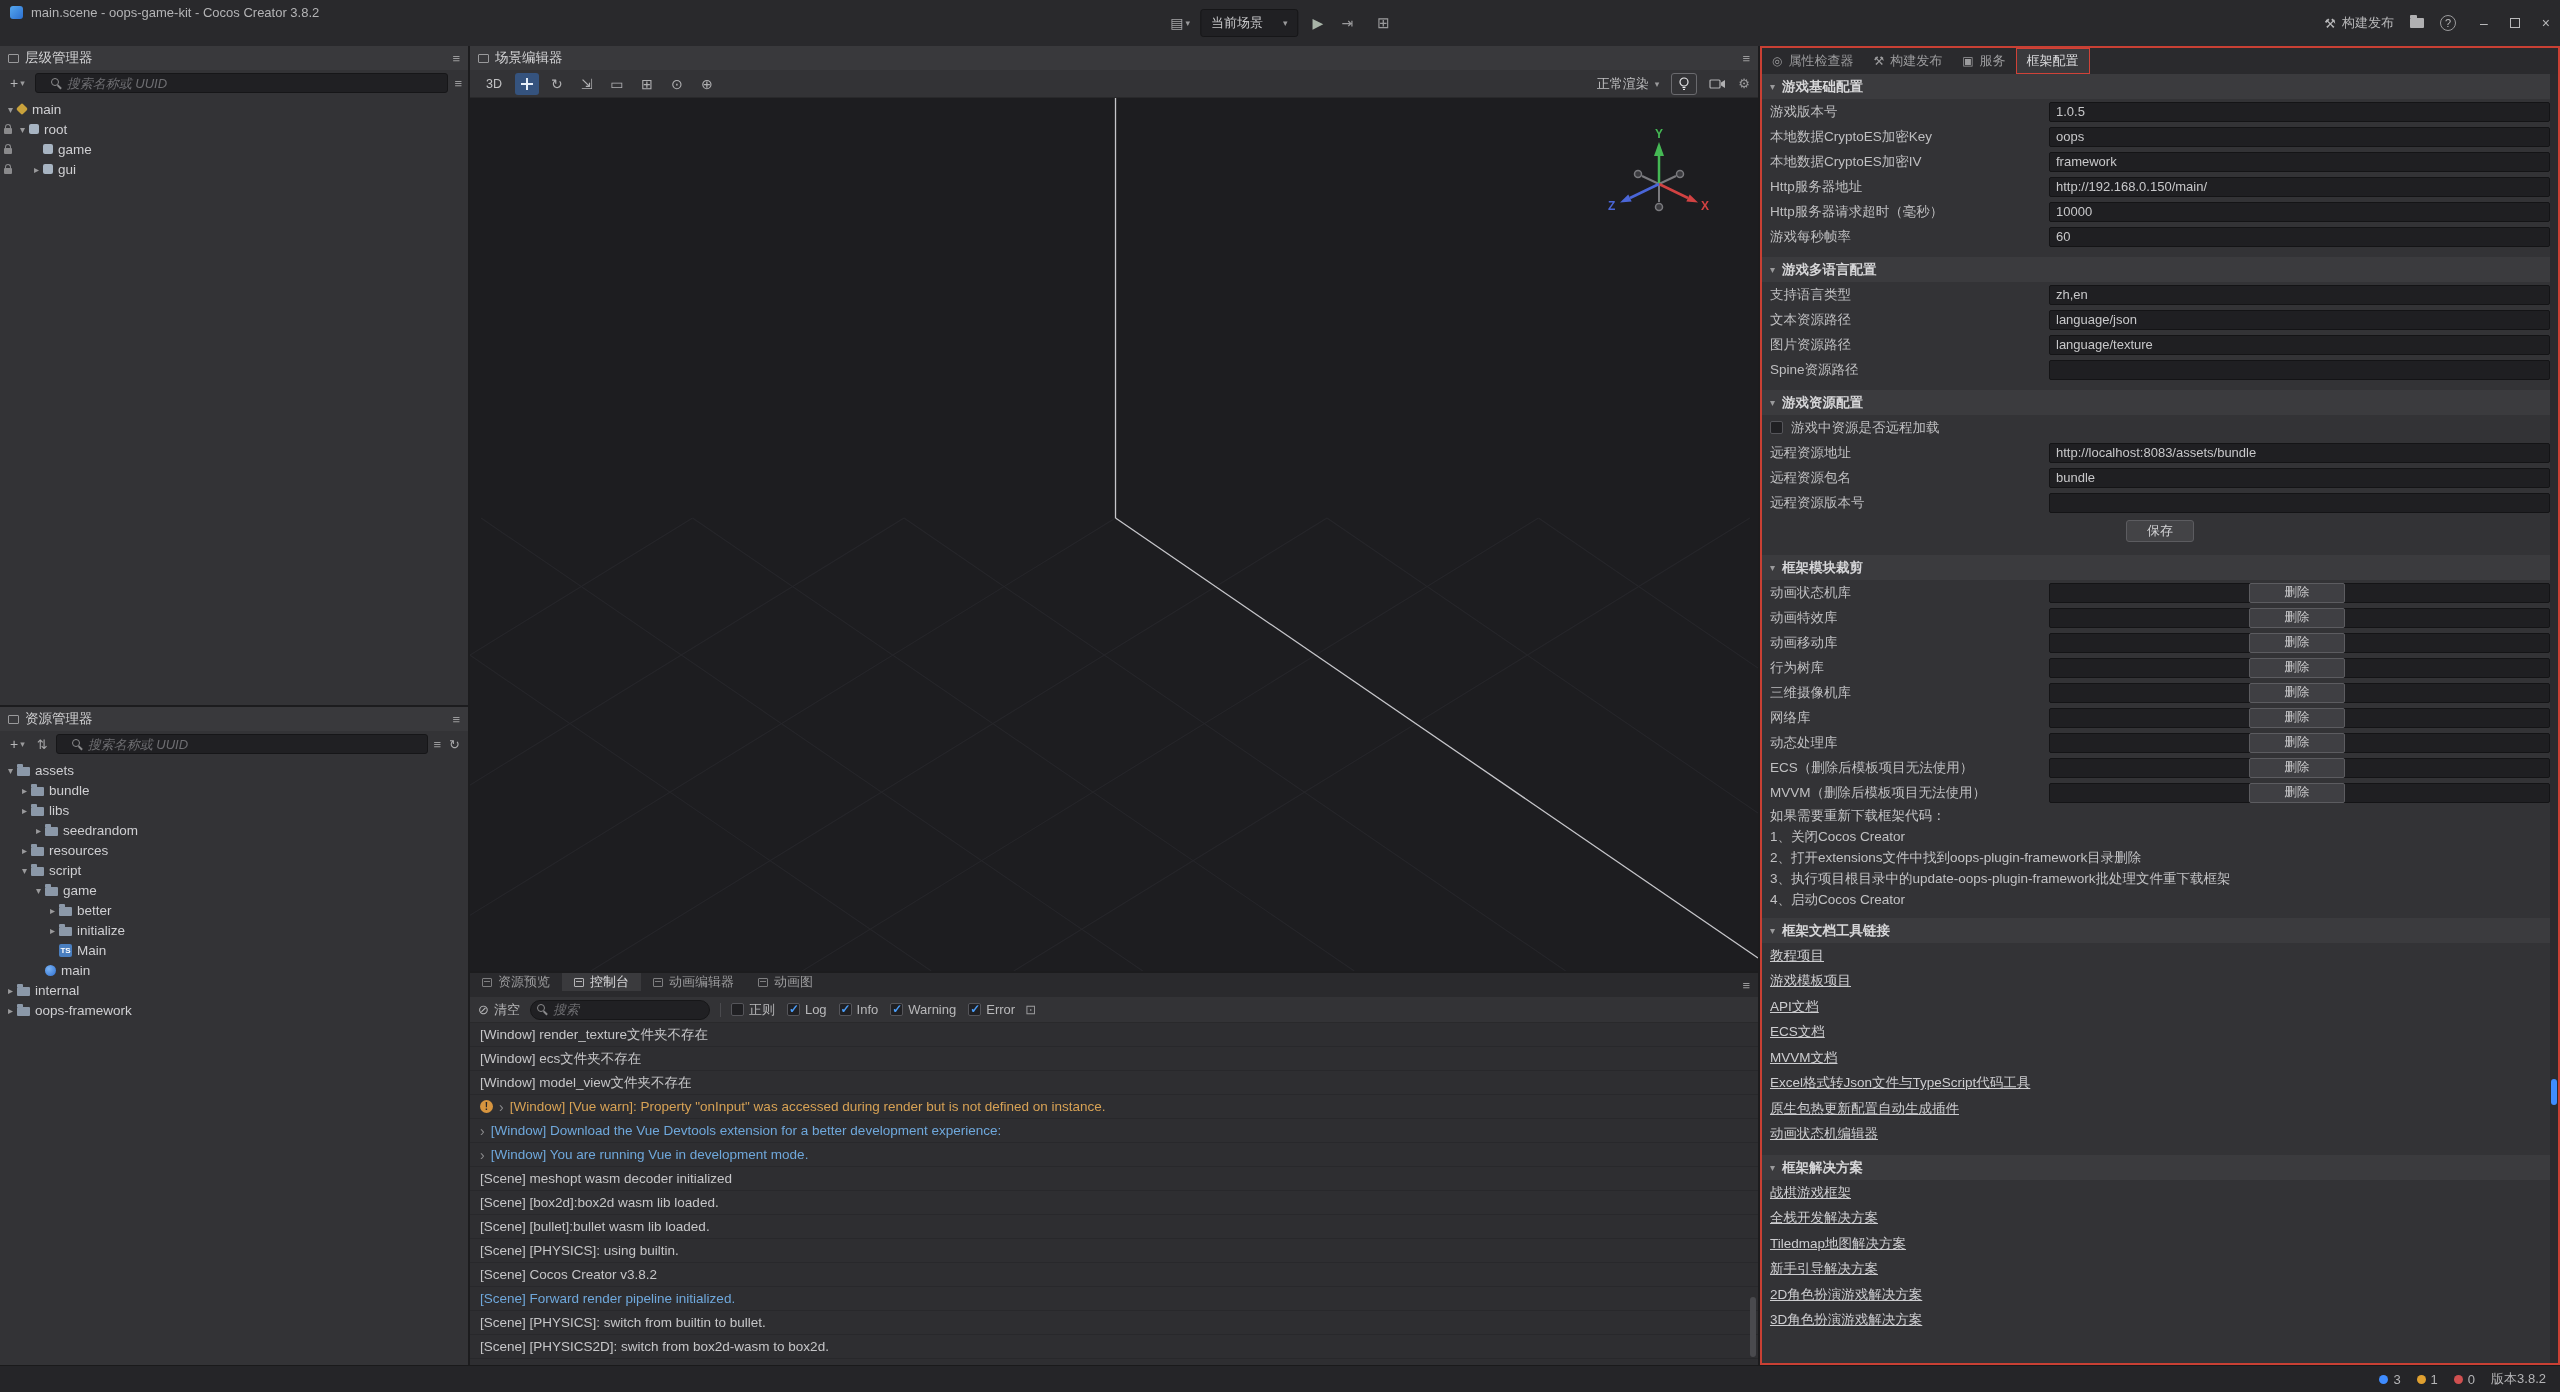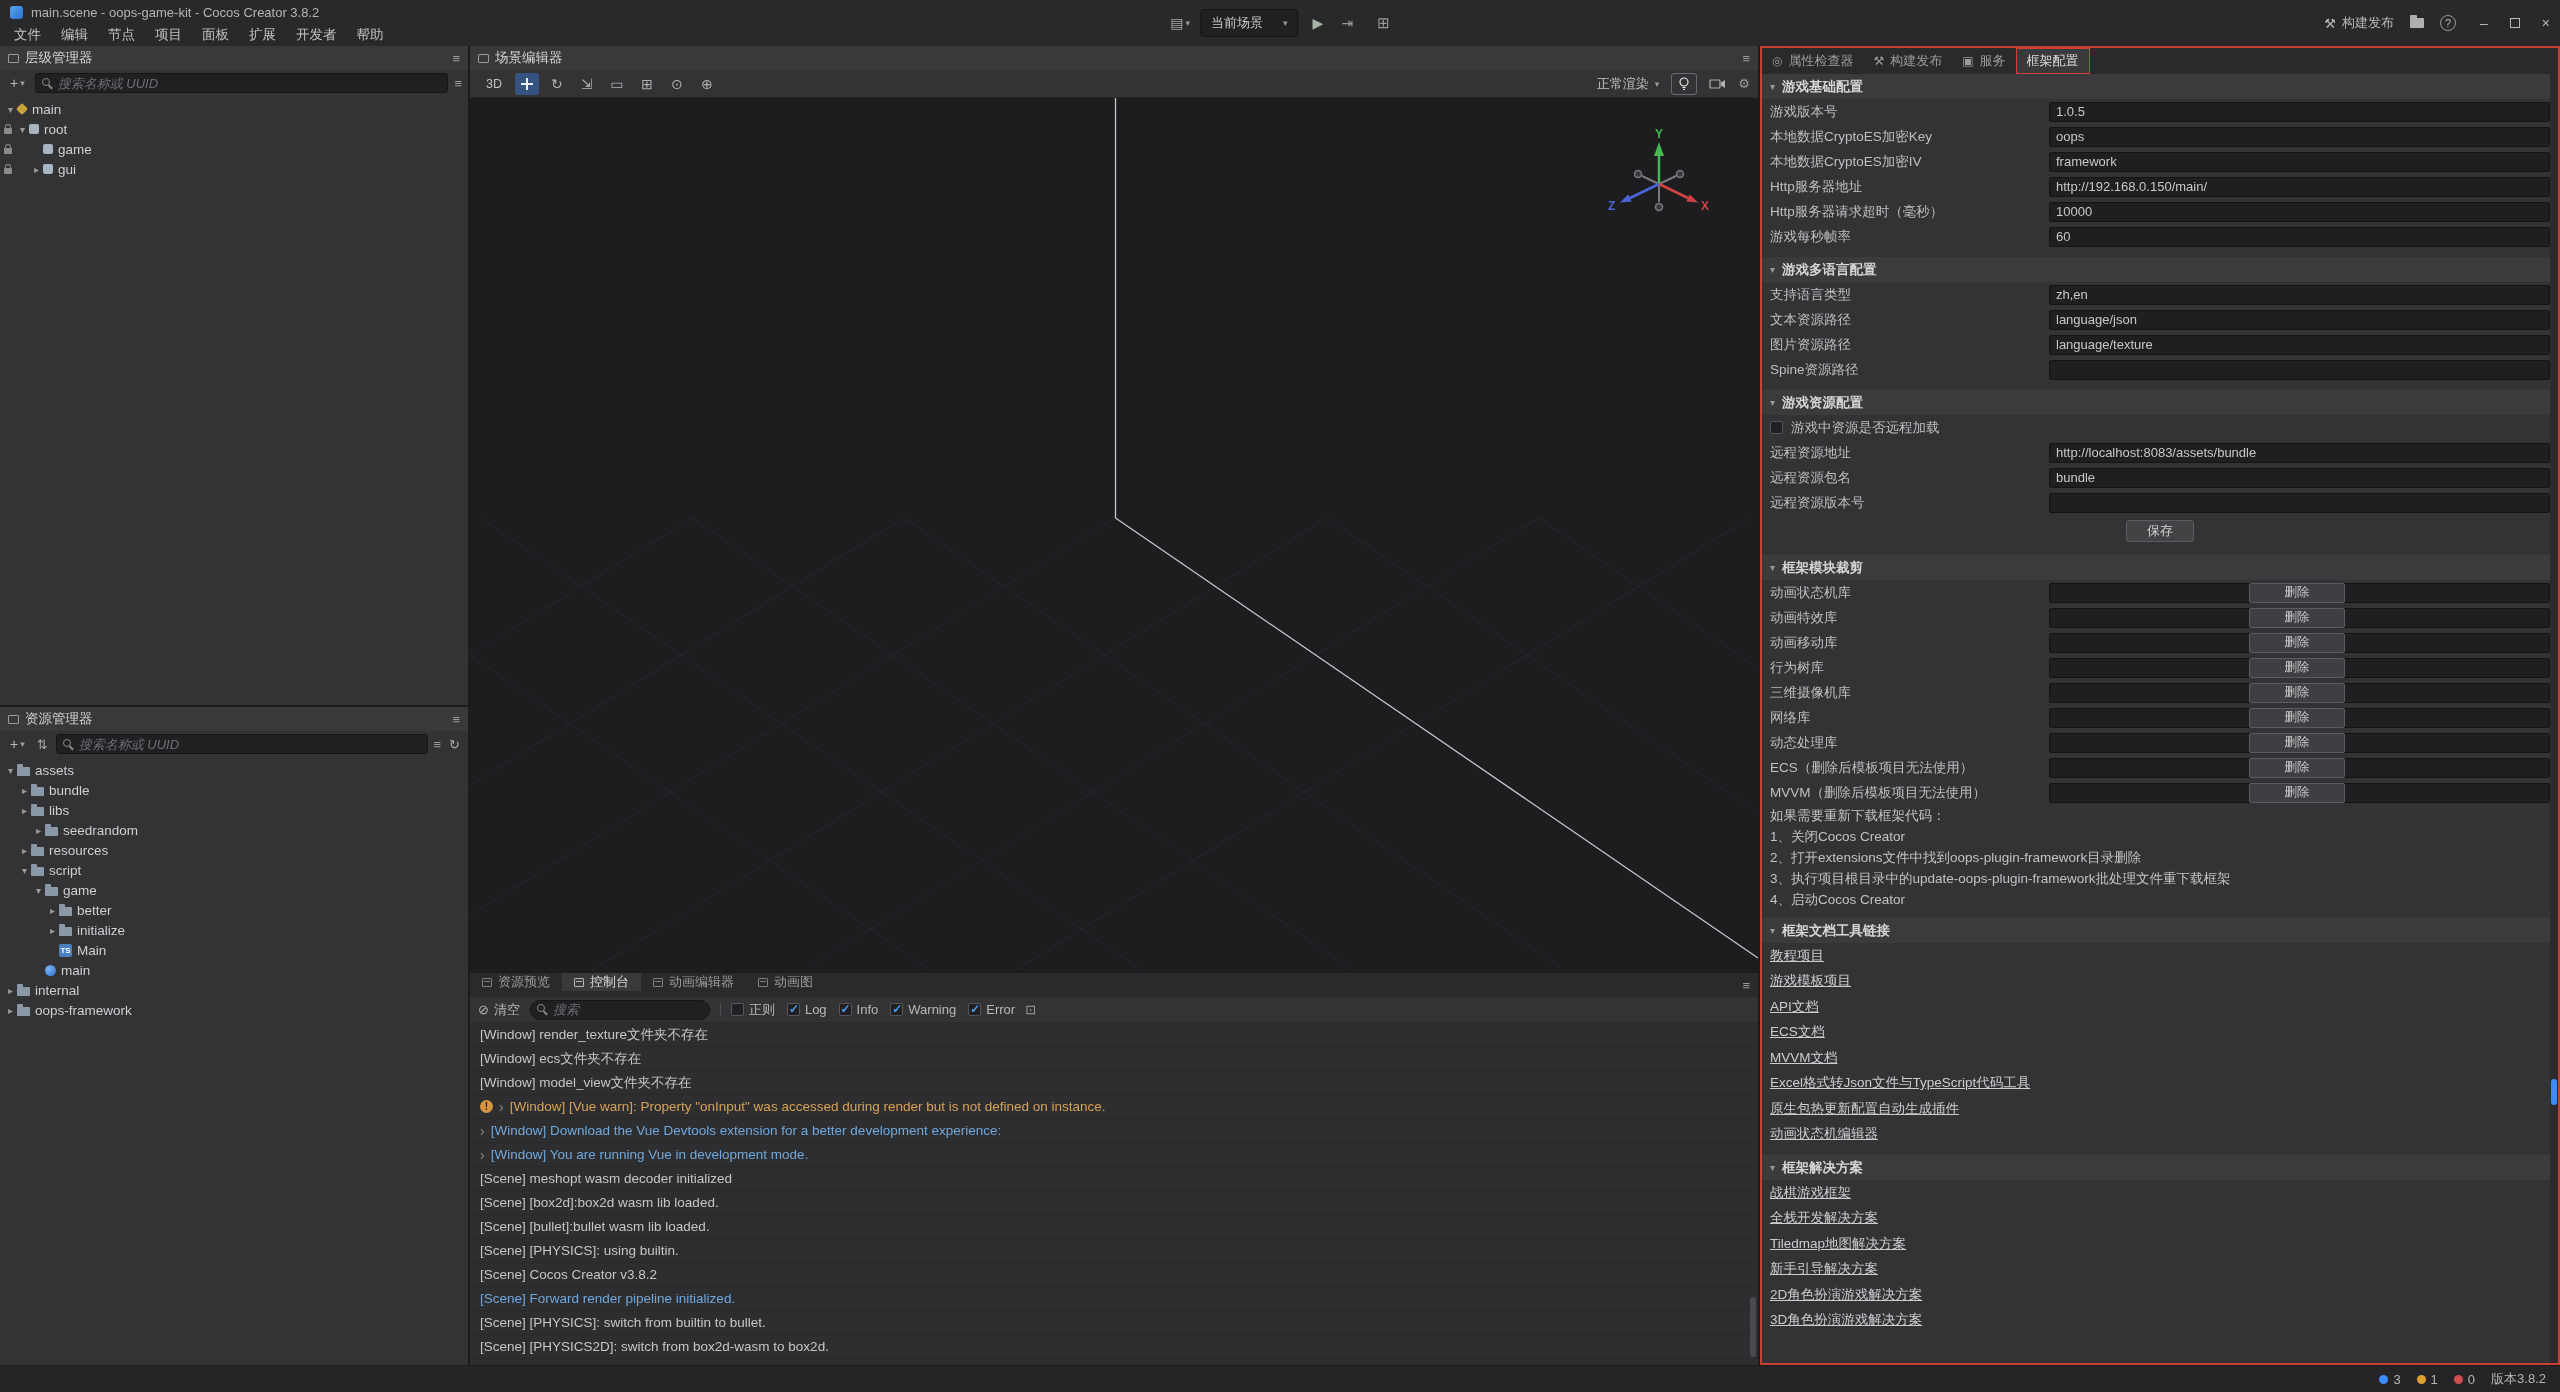--- a/index.html
+++ b/index.html
@@ -42,21 +42,21 @@
 
   .panel-header{height:24px;background:#39393c;display:flex;align-items:center;padding:0 8px;gap:6px;flex:none}
   .panel-title{font-size:13.5px;color:#d2d2d4}
   .hspacer{flex:1}
   .header-icon{font-size:13px;color:#9a9a9c}
   .panel-glyph{width:11px;height:9px;border:1px solid #9a9a9c;border-radius:1px}
 
   .toolbar-row{height:26px;display:flex;align-items:center;gap:6px;padding:0 6px;flex:none;background:#333336}
   .plus-btn{display:flex;align-items:center;gap:2px;padding:0 4px;color:#b8b8ba;font-size:14px}
   .tool-glyph{color:#a8a8aa;font-size:13px;padding:0 2px}
-  .search-box{flex:1;height:20px;background:#202023;border:1px solid #161618;border-radius:3px;display:flex;align-items:center;padding:0 6px;gap:5px}
+  .search-box{flex:1;height:20px;background:#202023;border:1px solid #161618;border-radius:3px;display:flex;align-items:center;padding:0 15px;gap:5px}
   .search-box input{flex:1;min-width:0;background:transparent;border:none;outline:none;color:#c8c8ca;font-size:13px;font-family:inherit}
   .search-box input::placeholder{color:#6e6e72;font-style:italic}
   .search-icon{width:11px;height:11px;position:relative;flex:none}
   .search-icon::before{content:"";position:absolute;width:6px;height:6px;border:1.5px solid #8a8a8c;border-radius:50%;left:0;top:0}
   .search-icon::after{content:"";position:absolute;width:5px;height:1.5px;background:#8a8a8c;transform:rotate(45deg);left:6px;top:8px}
 
   
   .tree{flex:1;overflow:hidden;padding-top:3px}
   .tree-row{height:20px;display:flex;align-items:center;padding-left:4px;white-space:nowrap}
   .lock-icon{width:8px;height:6px;background:#8a8a8c;border-radius:1px;position:relative;margin:3px 4px 0 0;flex:none}
@@ -147,30 +147,20 @@
 </head>
 <body>
 
 <div class="app">
 
   <div class="titlebar">
     <div class="title-row">
       <span class="logo"></span>
       <span>main.scene - oops-game-kit - Cocos Creator 3.8.2</span>
     </div>
-    <div class="menu-row">
-        <div class="menu-item">文件</div>
-        <div class="menu-item">编辑</div>
-        <div class="menu-item">节点</div>
-        <div class="menu-item">项目</div>
-        <div class="menu-item">面板</div>
-        <div class="menu-item">扩展</div>
-        <div class="menu-item">开发者</div>
-        <div class="menu-item">帮助</div>
-      </div>
 
     <div class="center-controls">
       <span class="ctl-icon">
         <span>▤</span>
           <span class="mini-caret">▾</span>
       </span>
       <span class="scene-dropdown">
         <span>当前场景</span>
         <span class="mini-caret">▾</span>
       </span>

